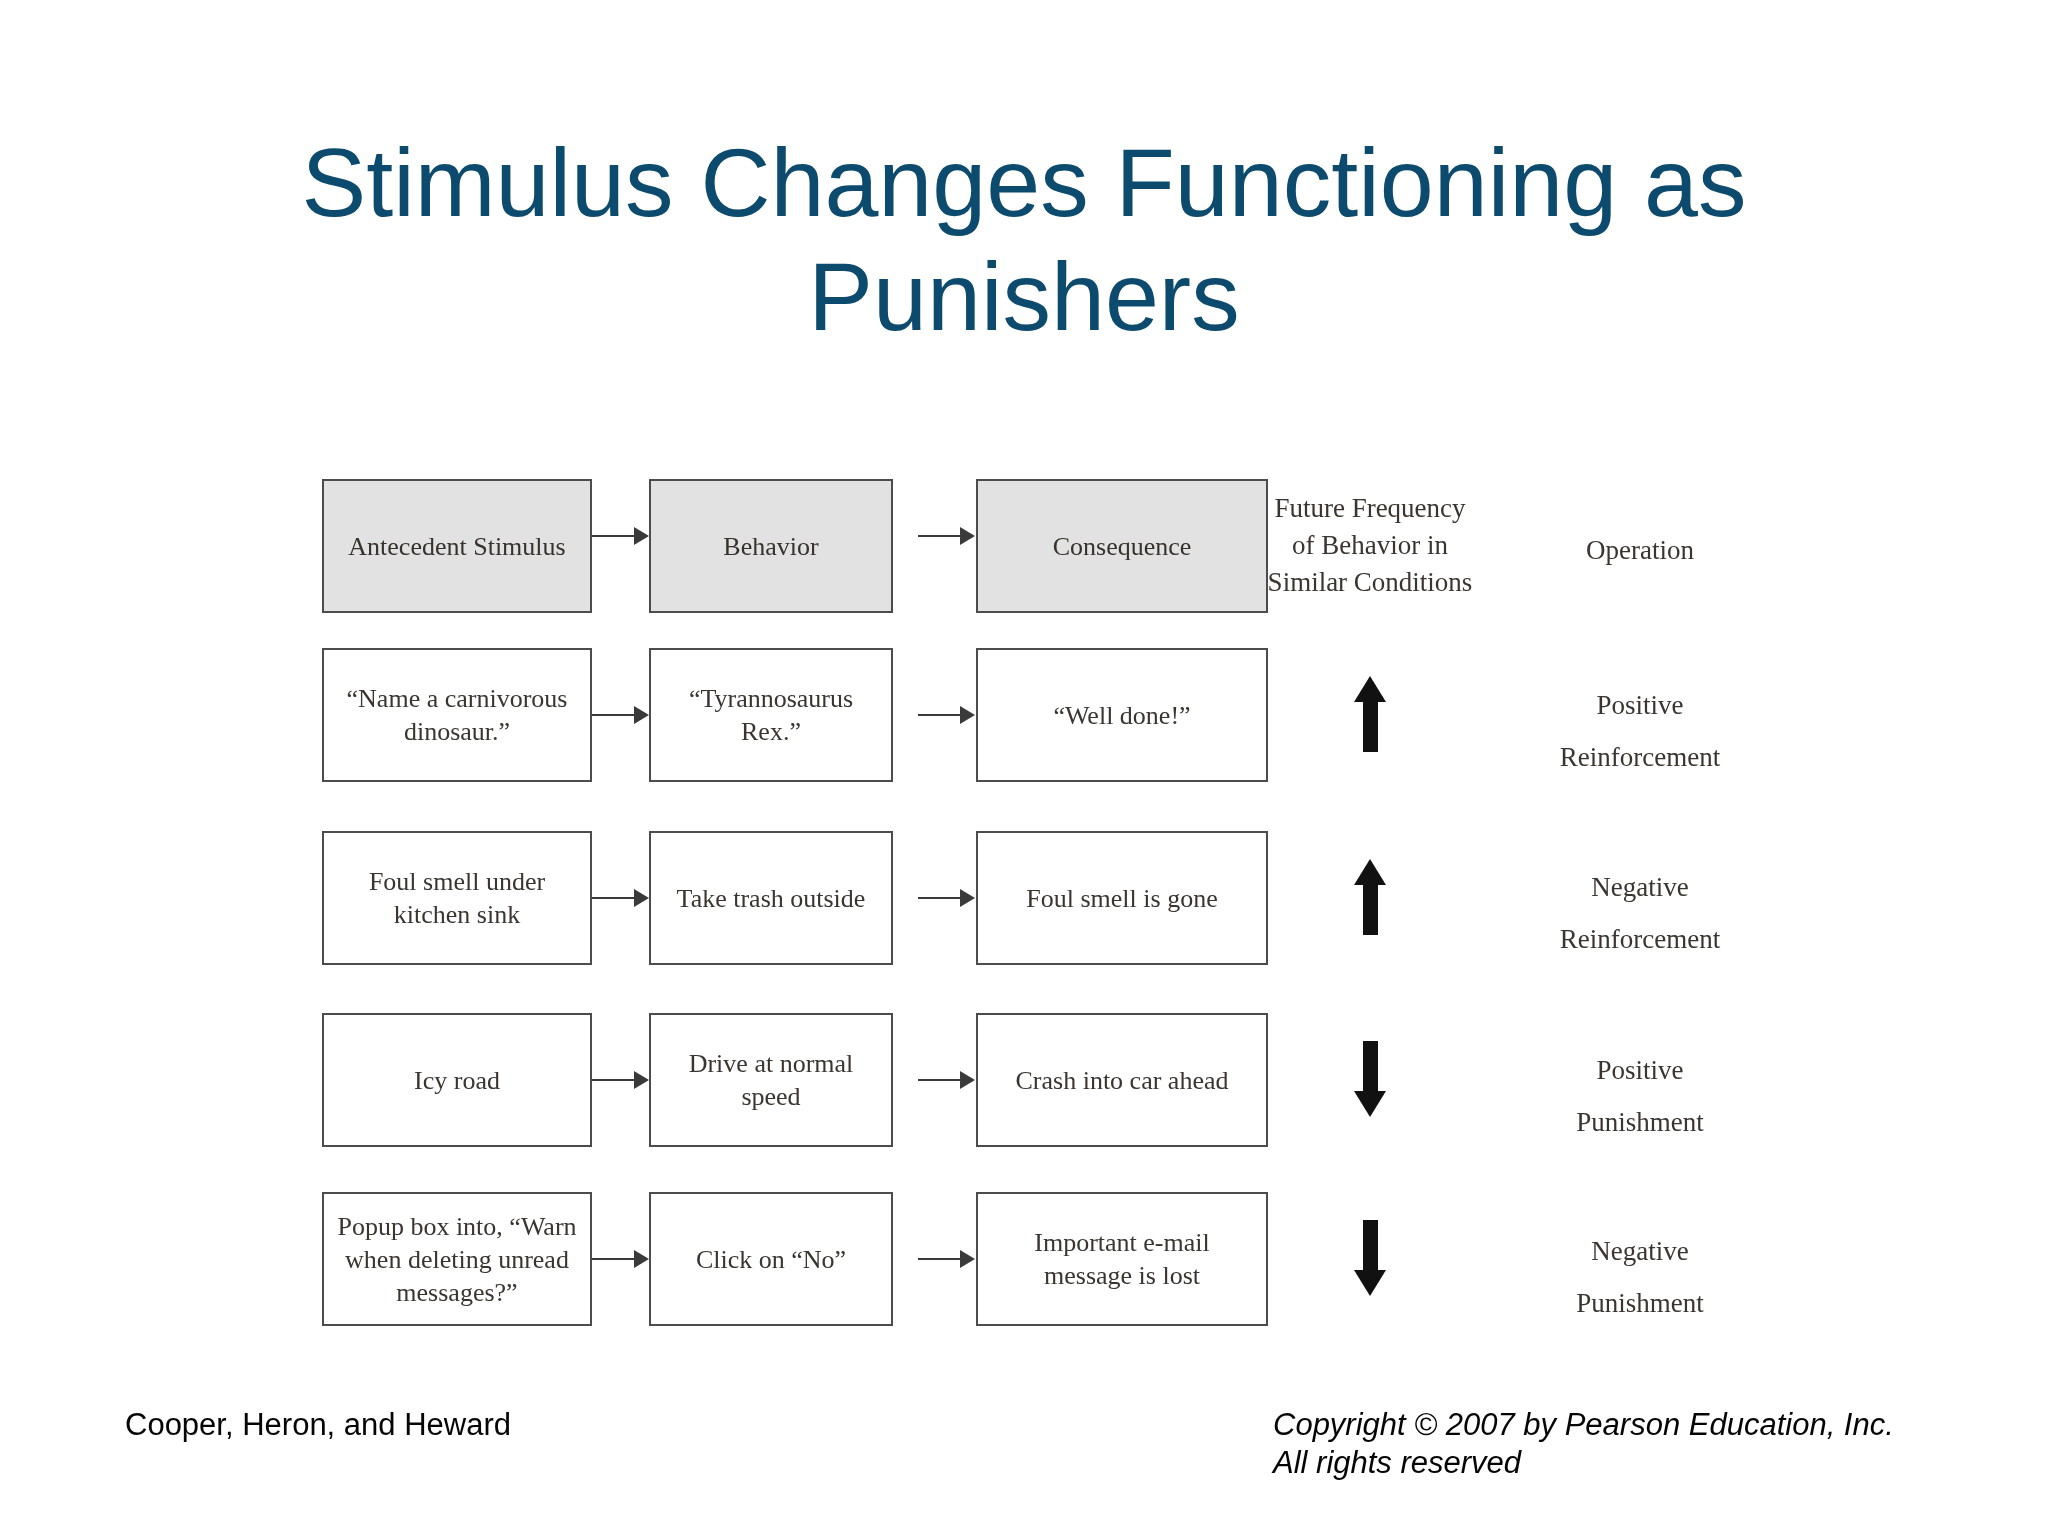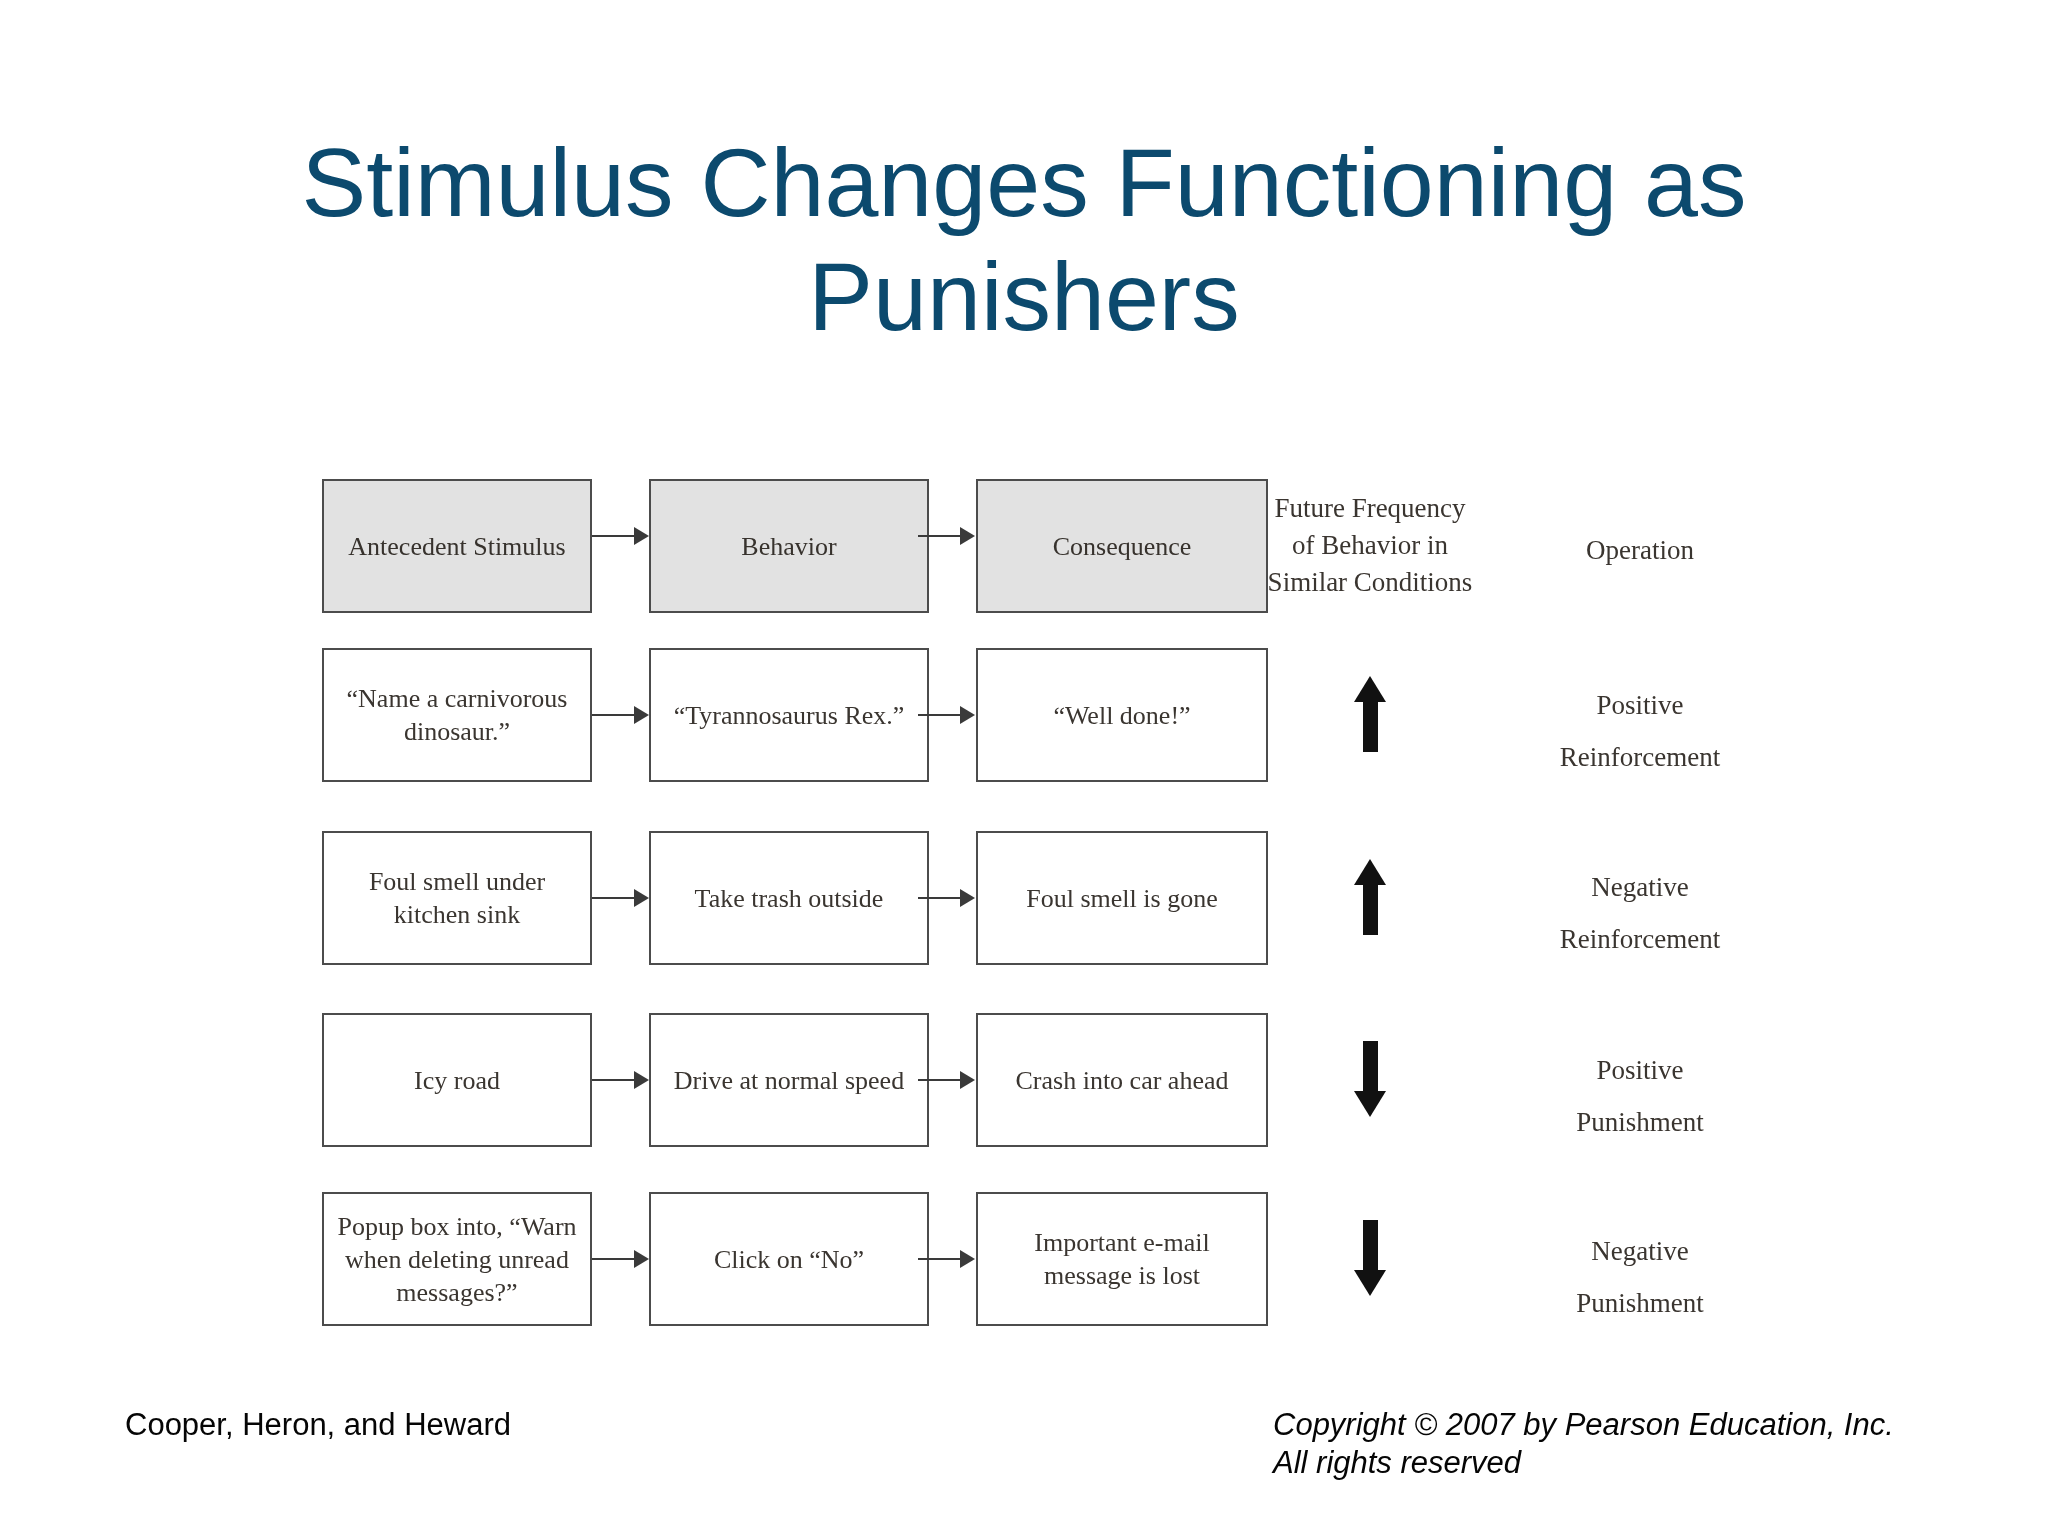--- a/index.html
+++ b/index.html
@@ -10,21 +10,21 @@
   .title{position:absolute;top:126px;left:0;width:2048px;text-align:center;
          font-size:97px;line-height:114px;font-weight:400;color:#0c4a6e;}
 
   
   .fig{font-family:"Liberation Serif","DejaVu Serif",serif;color:#3a3530;}
   .box{position:absolute;height:134px;box-sizing:border-box;border:2px solid #4c4c4c;
        background:#ffffff;display:flex;align-items:center;justify-content:center;
        text-align:center;font-size:26px;line-height:33px;white-space:pre-line;padding:4px 10px;}
   .box.shaded{background:#e2e2e2;color:#37322d;}
   .c1{left:322px;width:270px;}
-  .c2{left:649px;width:280px;text-align:right;}
+  .c2{left:649px;width:244px;}
   .c3{left:976px;width:292px;}
   .r0{top:479px;} .r1{top:648px;} .r2{top:831px;} .r3{top:1013px;} .r4{top:1192px;}
 
   
   .harrow{position:absolute;width:42px;height:2px;background:#3a3a3a;}
   .harrow::after{content:"";position:absolute;right:-15px;top:-8px;width:0;height:0;
                  border-left:15px solid #3a3a3a;border-top:9px solid transparent;
                  border-bottom:9px solid transparent;}
   .a1{left:592px;} .a2{left:918px;}
   .ay0{top:535px;} .ay1{top:714px;} .ay2{top:897px;} .ay3{top:1079px;} .ay4{top:1258px;}

